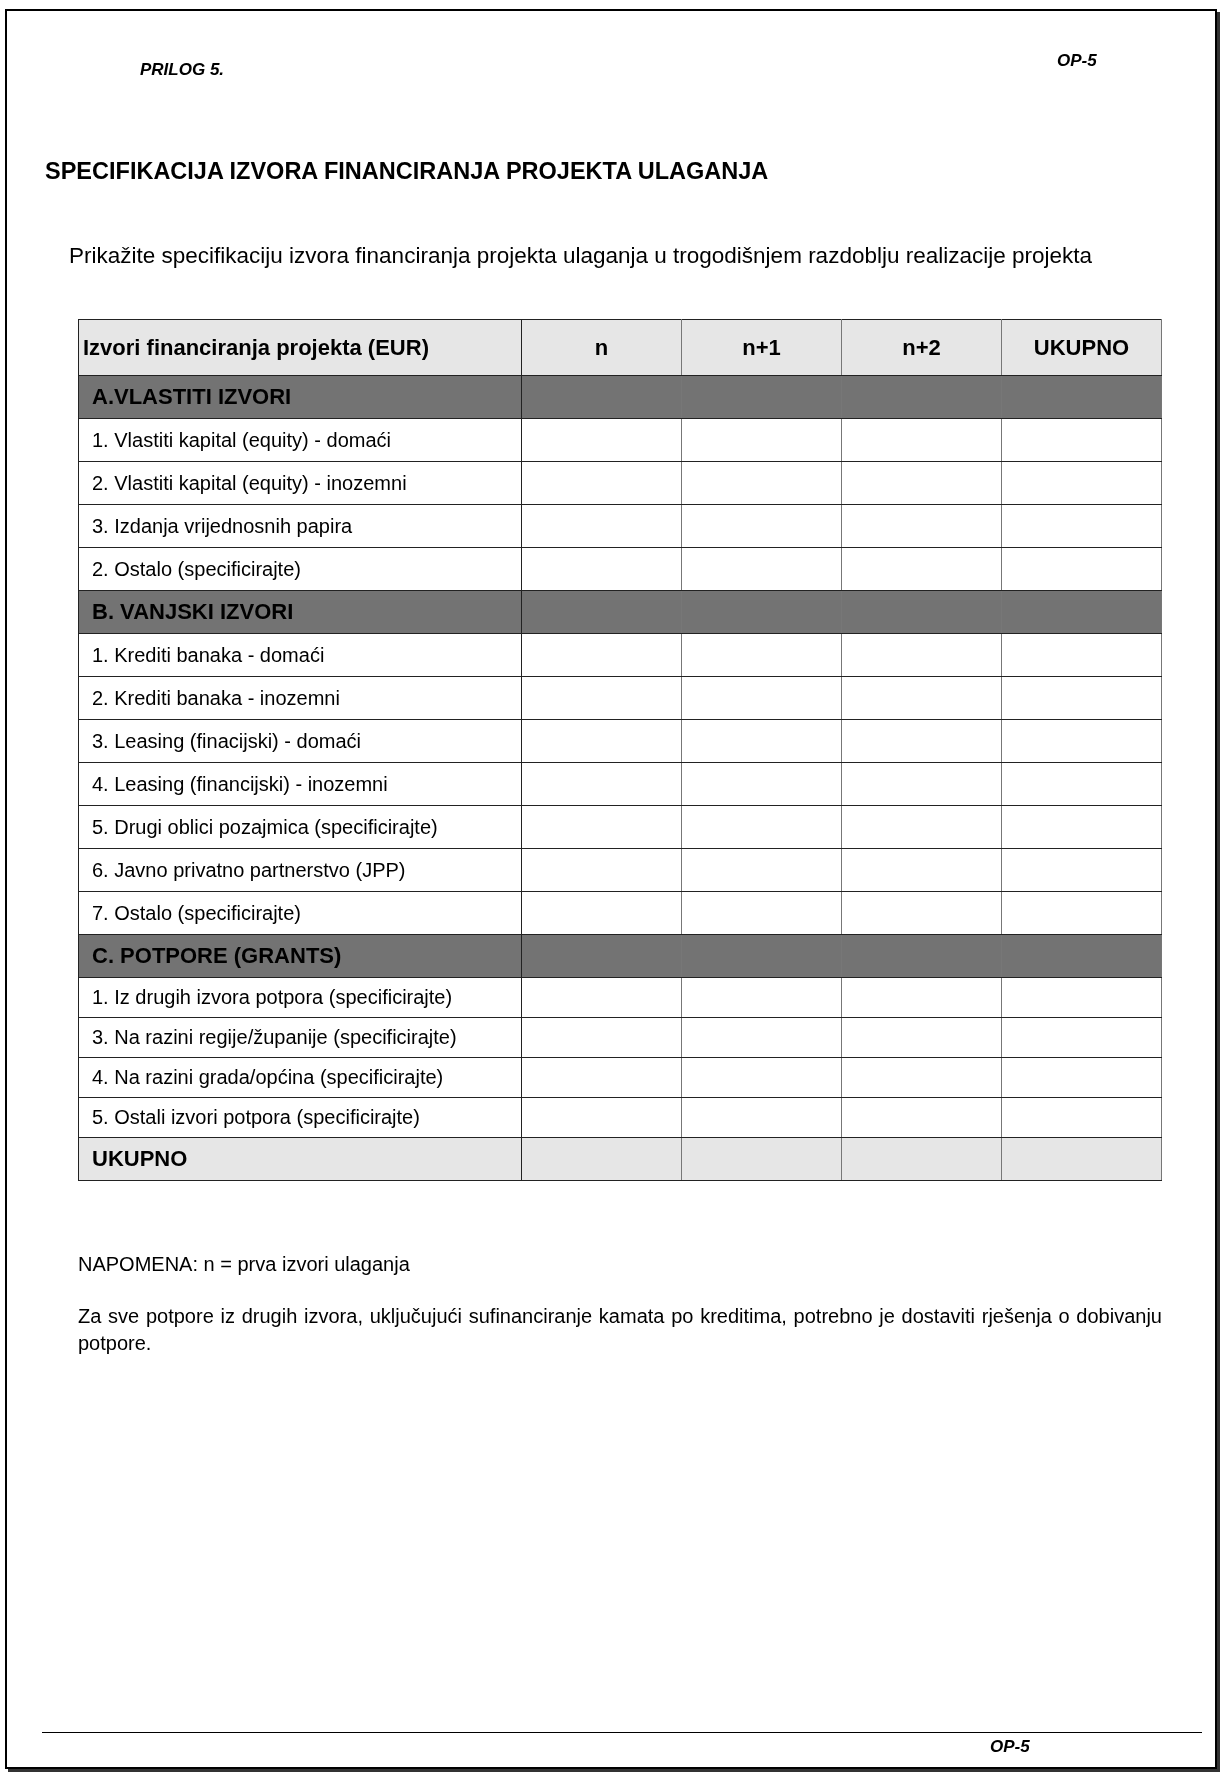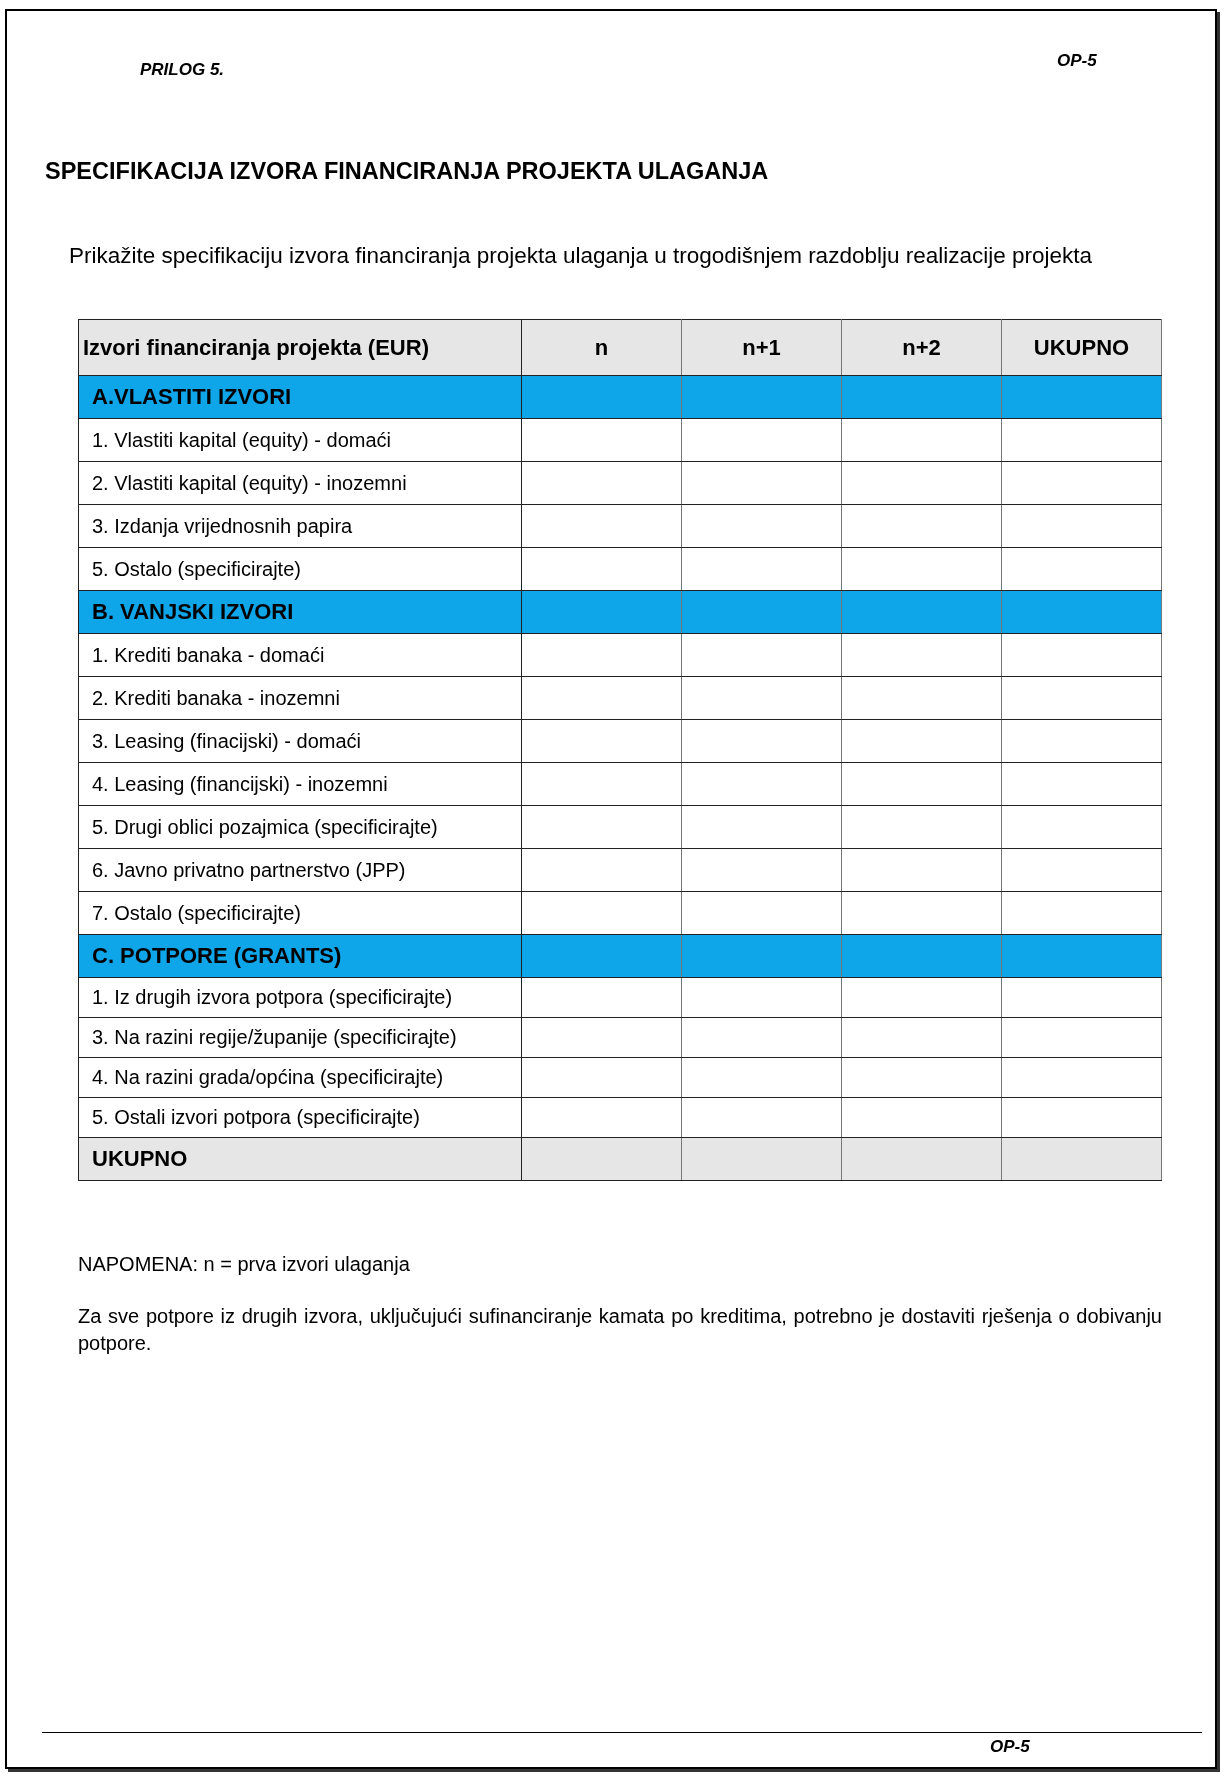--- a/index.html
+++ b/index.html
@@ -12,21 +12,21 @@
   .title { position:absolute; left:45px; top:158px; font-size:23.5px; font-weight:bold; white-space:nowrap; }
   .subtitle { position:absolute; left:45px; top:243px; font-size:22.5px; white-space:nowrap;margin-left:24px; }
   table.fin { position:absolute; left:78px; top:319px; border-collapse:collapse; table-layout:fixed; width:1084px; }
   table.fin td, table.fin th { border:1.5px solid #222; padding:0; }
   table.fin td + td, table.fin th + th { border-left:1.5px solid #777; border-right:1.5px solid #777; }
   table.fin col.c0 { width:443px; }
   table.fin col.cn { width:160px; }
   table.fin th { background:#e6e6e6; height:55px; font-size:22px; font-weight:bold; }
   table.fin th.first { text-align:left; padding-left:4px; }
   table.fin th.num { text-align:center; }
-  tr.section td { background:#0ea5e9; height:42px; }
+  tr.section td { background:#737373; height:42px; }
   tr.section td.label { font-size:22px; font-weight:bold; padding-left:13px; }
   tr.item td { height:42px; background:#fff; }
   tr.item.small td { height:39px; }
   tr.item td.label { font-size:20px; padding-left:13px; white-space:nowrap; }
   tr.total td { background:#e6e6e6; height:42px; }
   tr.total td.label { font-size:22px; font-weight:bold; padding-left:13px; }
   .note { position:absolute; left:78px; top:1253px; font-size:20px; }
   .para { position:absolute; left:78px; top:1303px; width:1084px; font-size:20px; line-height:27px; text-align:justify; }
   .footer-line { position:absolute; left:42px; top:1732px; width:1160px; height:0; border-top:1.5px solid #000; }
   .footer-code { position:absolute; left:990px; top:1737px; font-size:17px; font-weight:bold; font-style:italic; }
@@ -82,21 +82,21 @@
         <td></td>
       </tr>
       <tr class="item">
         <td class="label">3. Izdanja vrijednosnih papira</td>
         <td></td>
         <td></td>
         <td></td>
         <td></td>
       </tr>
       <tr class="item">
-        <td class="label">5. Ostalo (specificirajte)</td>
+        <td class="label">2. Ostalo (specificirajte)</td>
         <td></td>
         <td></td>
         <td></td>
         <td></td>
       </tr>
       <tr class="section">
         <td class="label">B. VANJSKI IZVORI</td>
         <td></td>
         <td></td>
         <td></td>

